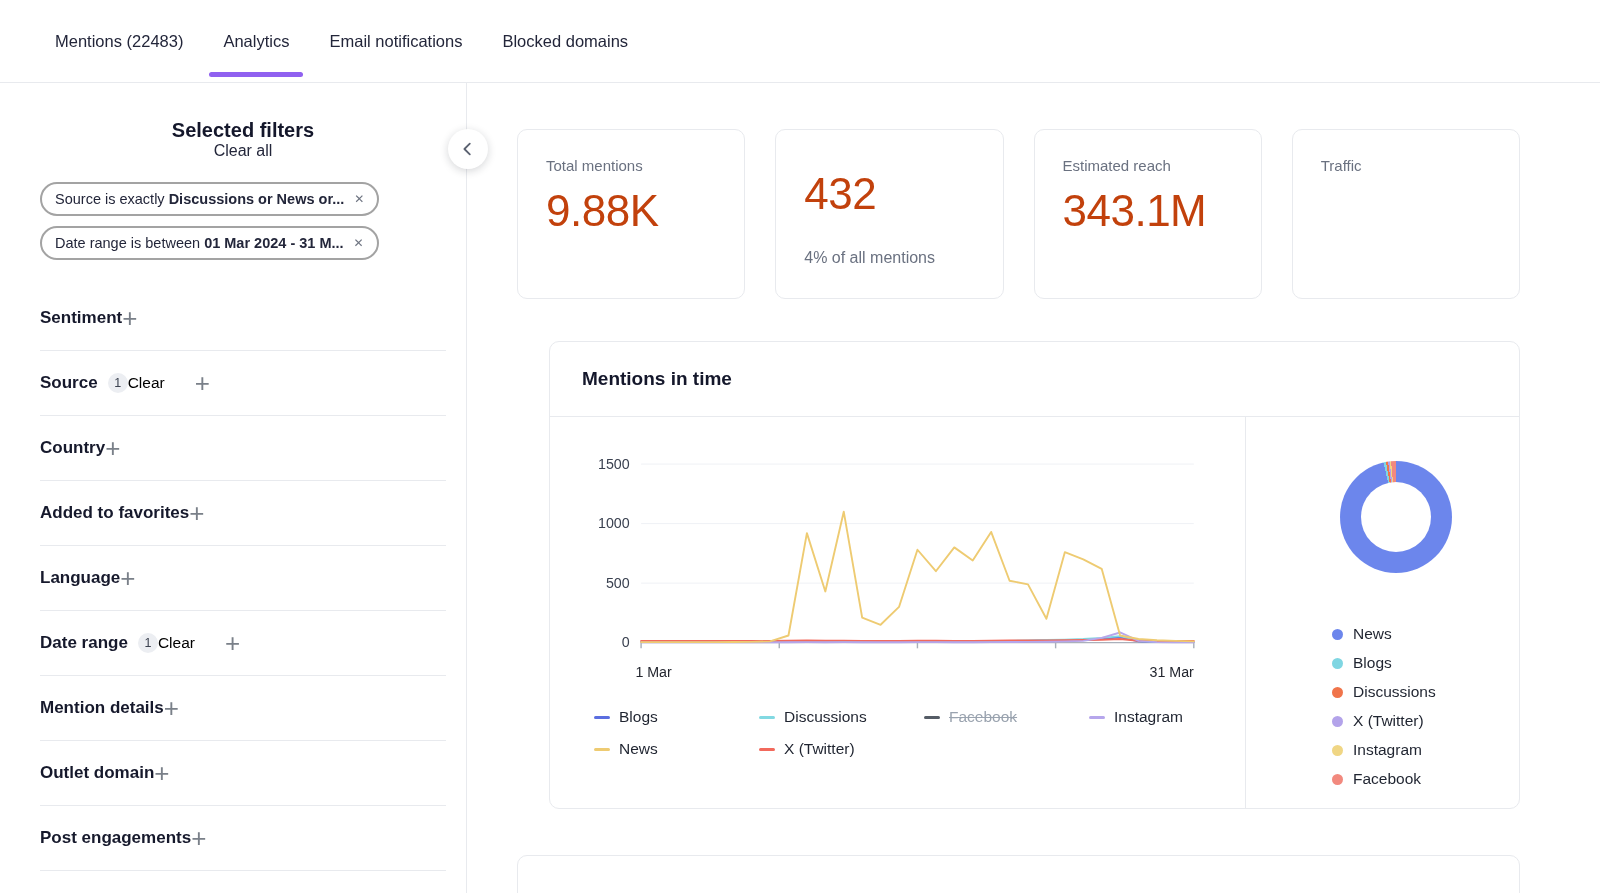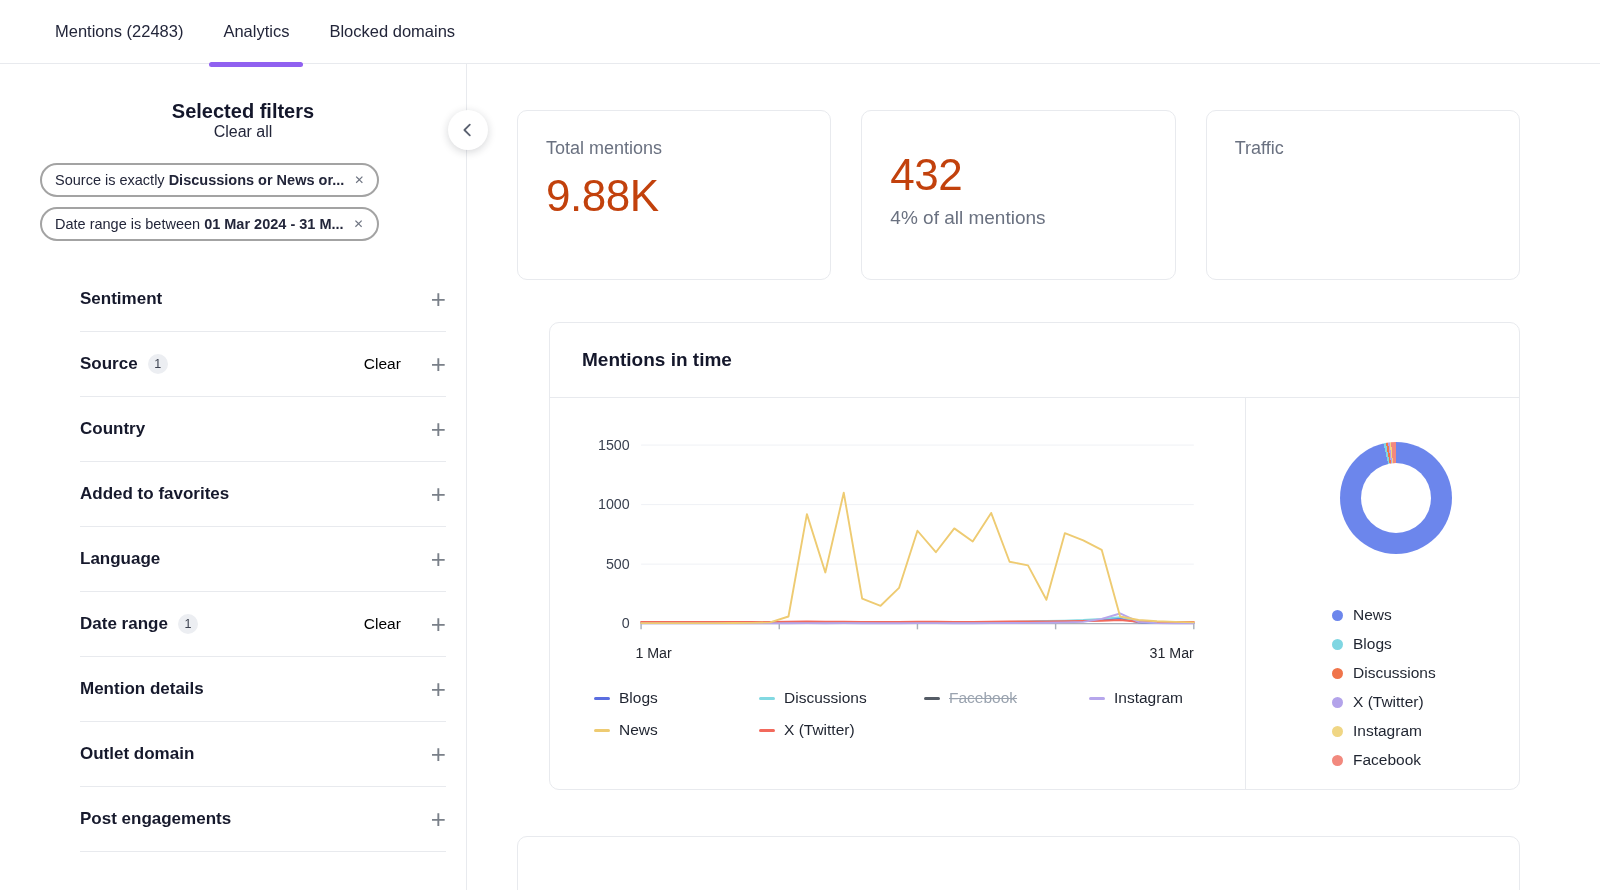--- a/index.html
+++ b/index.html
@@ -1,21 +1,21 @@
 <!DOCTYPE html>
 <html style="--accent: #9061f0;"><head>
 <meta charset="utf-8">
 <style>
   * { box-sizing: border-box; margin: 0; padding: 0; }
   html,body { width:1600px; height:893px; overflow:hidden; background:#fff;
     font-family:"Liberation Sans", sans-serif; color:#1e2230; }
   :root { --accent:#9061f0; --border:#e8eaee; --gray:#6a7180; }
 
   
-  .tabbar { display:flex; align-items:center; gap:40px; height:64px;
+  .tabbar { display:flex; align-items:center; gap:40px; height:83px;
     padding-left:55px; border-bottom:1px solid var(--border); }
   .tab { position:relative; height:67px; display:flex; align-items:center;
     font-size:16.5px; color:#23263a; cursor:pointer; white-space:nowrap; }
   .tab.active::after { content:""; position:absolute; left:-14px; right:-14px;
     bottom:-2px; height:5px; border-radius:4px; background:var(--accent); }
 
   
   .content { display:flex; height:826px; position:relative; }
   .sidebar { width:467px; flex:0 0 467px; border-right:1px solid var(--border);
     padding:36px 20px 0 40px; }
@@ -30,40 +30,40 @@
   .sb-head h2 { font-size:20px; font-weight:700; color:#14172b; }
   .clear-all { font-size:16px; color:#23263a; cursor:pointer; }
   .chips { margin-top:22px; display:flex; flex-direction:column; gap:10px;
     align-items:flex-start; }
   .chip { display:flex; align-items:center; gap:10px; border:2px solid #a3a3a3;
     border-radius:18px; padding:7px 13px; font-size:14.5px; color:#23263a;
     cursor:pointer; background:#fff; }
   .chip b { font-weight:700; }
   .chip-x { color:#6d7380; font-size:12px; cursor:pointer; line-height:1; }
   .sections { margin-top:26px; }
-  .filter-row { display:flex; align-items:center; justify-content:space-between;
-    padding:22px 0; border-bottom:1px solid var(--border); cursor:pointer;margin-left:40px; }
+  .filter-row { display:flex; align-items:center; justify-content:flex-start;
+    padding:22px 0; border-bottom:1px solid var(--border); cursor:pointer; }
   .fr-left { display:flex; align-items:center; gap:10px; }
   .fr-label { font-size:17px; font-weight:700; color:#16192c; }
   .fr-badge { width:20px; height:20px; border-radius:50%; background:#eceef2;
     color:#3c4250; font-size:12.5px; display:flex; align-items:center;
     justify-content:center; }
   .fr-right { display:flex; align-items:center; gap:30px; }
   .fr-clear { font-size:15.5px; color:#000000; cursor:pointer; }
   .plus-icon { font-size:26px; font-weight:300; color:#7a8089; line-height:18px;
     cursor:pointer; }
 
   
   .stats { display:flex; gap:30px; }
   .stat-card { flex:1; border:1px solid var(--border); border-radius:10px;
     padding:27px 28px; min-height:170px; background:#fff; }
-  .stat-label { font-size:18px; color:var(--gray); }
+  .stat-label { font-size:15px; color:var(--gray); }
   .stat-value { margin-top:12px; font-size:44px; color:#c2410c;
     letter-spacing:-0.5px; }
-  .stat-note { margin-top:7px; font-size:19px; color:var(--gray); }
+  .stat-note { margin-top:30px; font-size:16px; color:var(--gray); }
 
   
   .chart-card { margin-top:42px; border:1px solid var(--border);
     border-radius:10px; background:#fff;margin-left:32px; }
   .chart-card header { padding:26px 32px; border-bottom:1px solid var(--border); }
   .chart-card h3 { font-size:19px; font-weight:700; color:#14172b; }
   .chart-body { display:flex; }
   .chart-left { flex:1; padding:30px 36px 26px 36px; }
   .chart-left svg { width:100%; display:block; }
   .lc-legend { margin-top:24px; display:grid;
@@ -87,20 +87,21 @@
 
   .next-card { margin-top:46px; border:1px solid var(--border);
     border-radius:10px; height:120px; background:#fff; }
 </style>
 </head>
 <body>
 
 <nav class="tabbar">
   <div class="tab">Mentions (22483)</div>
   <div class="tab active">Analytics</div>
+  <div class="tab">Email notifications</div>
   <div class="tab">Blocked domains</div>
 </nav>
 
 <div class="content">
 
   <aside class="sidebar">
     <div class="sb-head">
       <h2>Selected filters</h2>
       <a class="clear-all">Clear all</a>
     </div>
@@ -205,20 +206,24 @@
   <main class="main">
 
     <div class="stats">
       <div class="stat-card">
         <div class="stat-label">Total mentions</div>
         <div class="stat-value">9.88K</div>
       </div>
       <div class="stat-card">
         <div class="stat-value">432</div>
         <div class="stat-note">4% of all mentions</div>
+      </div>
+      <div class="stat-card">
+        <div class="stat-label">Estimated reach</div>
+        <div class="stat-value">343.1M</div>
       </div>
       <div class="stat-card">
         <div class="stat-label">Traffic</div>
       </div>
     </div>
 
     <section class="chart-card">
       <header>
         <h3>Mentions in time</h3>
       </header>

